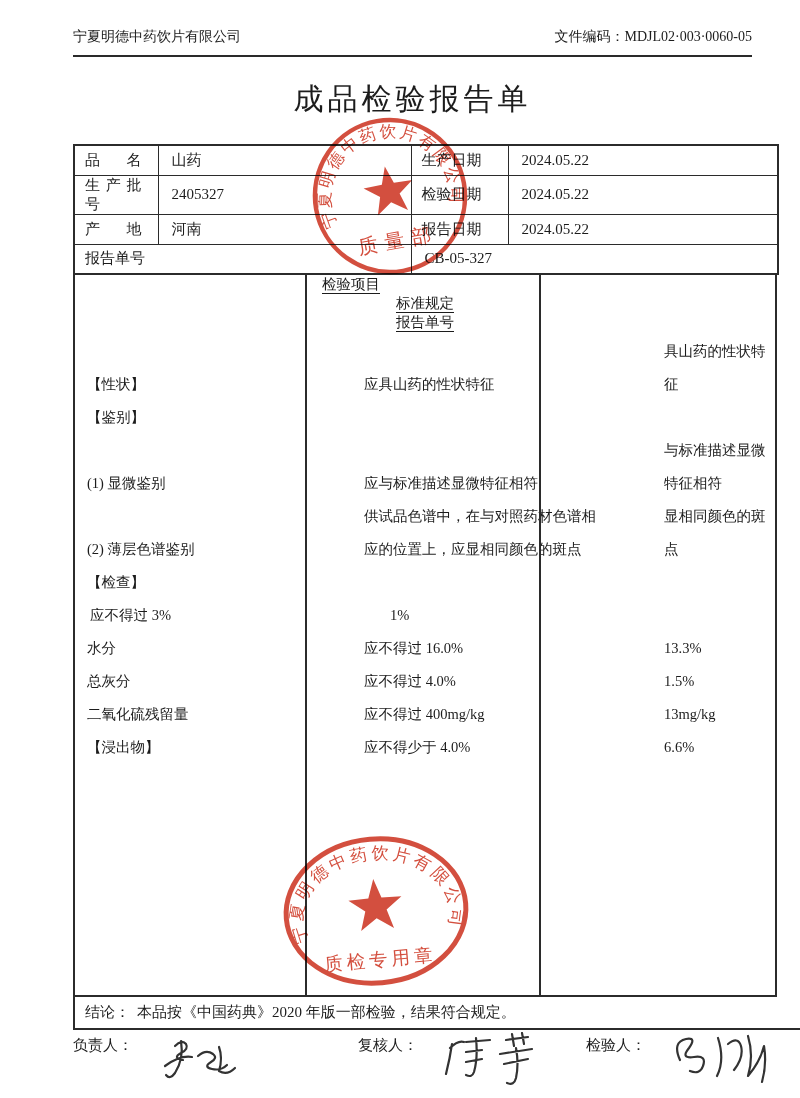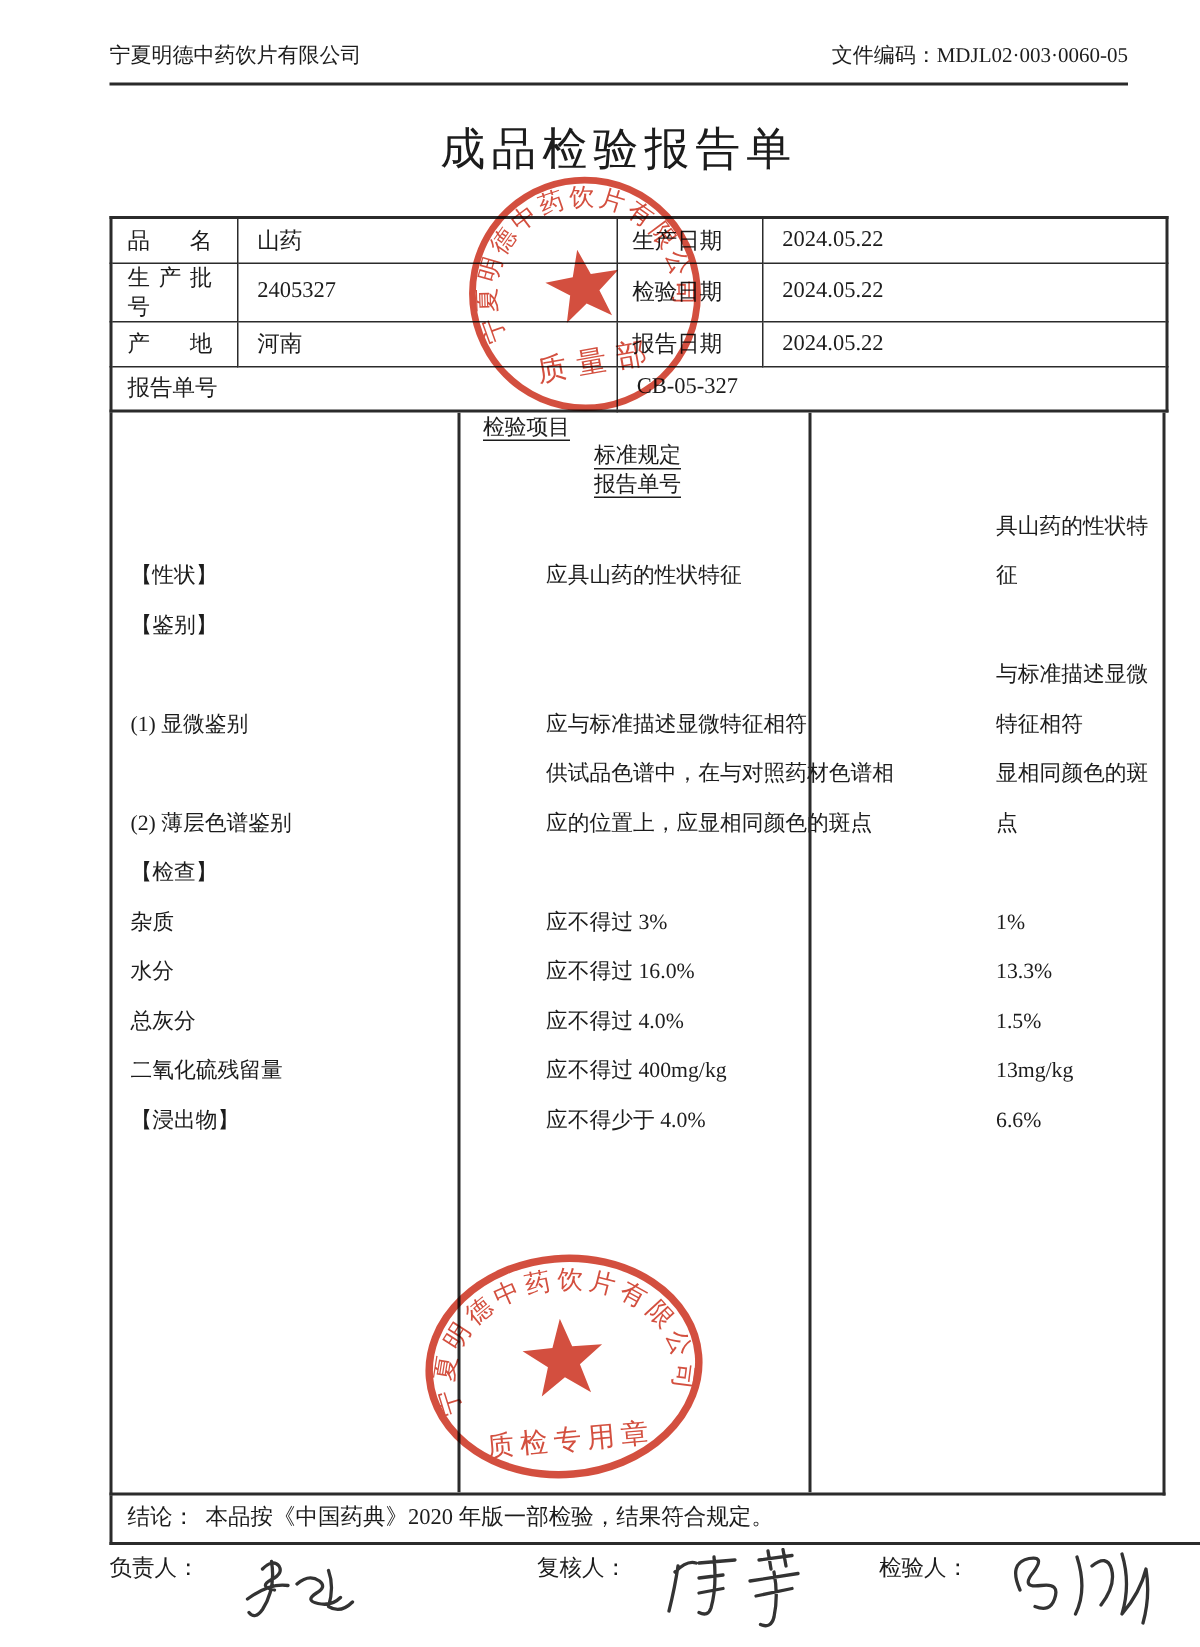--- a/index.html
+++ b/index.html
@@ -143,21 +143,20 @@
         <div class="rc1">(2) 薄层色谱鉴别</div>
         <div class="rc2">供试品色谱中，在与对照药材色谱相应的位置上，应显相同颜色的斑点</div>
         <div class="rc3">显相同颜色的斑点</div>
       </div>
       <div class="rrow">
         <div class="rc1">【检查】</div>
         <div class="rc2"></div>
         <div class="rc3"></div>
       </div>
       <div class="rrow">
-        <div class="rc1">杂质</div>
         <div class="rc2">应不得过 3%</div>
         <div class="rc3">1%</div>
       </div>
       <div class="rrow">
         <div class="rc1">水分</div>
         <div class="rc2">应不得过 16.0%</div>
         <div class="rc3">13.3%</div>
       </div>
       <div class="rrow">
         <div class="rc1">总灰分</div>

